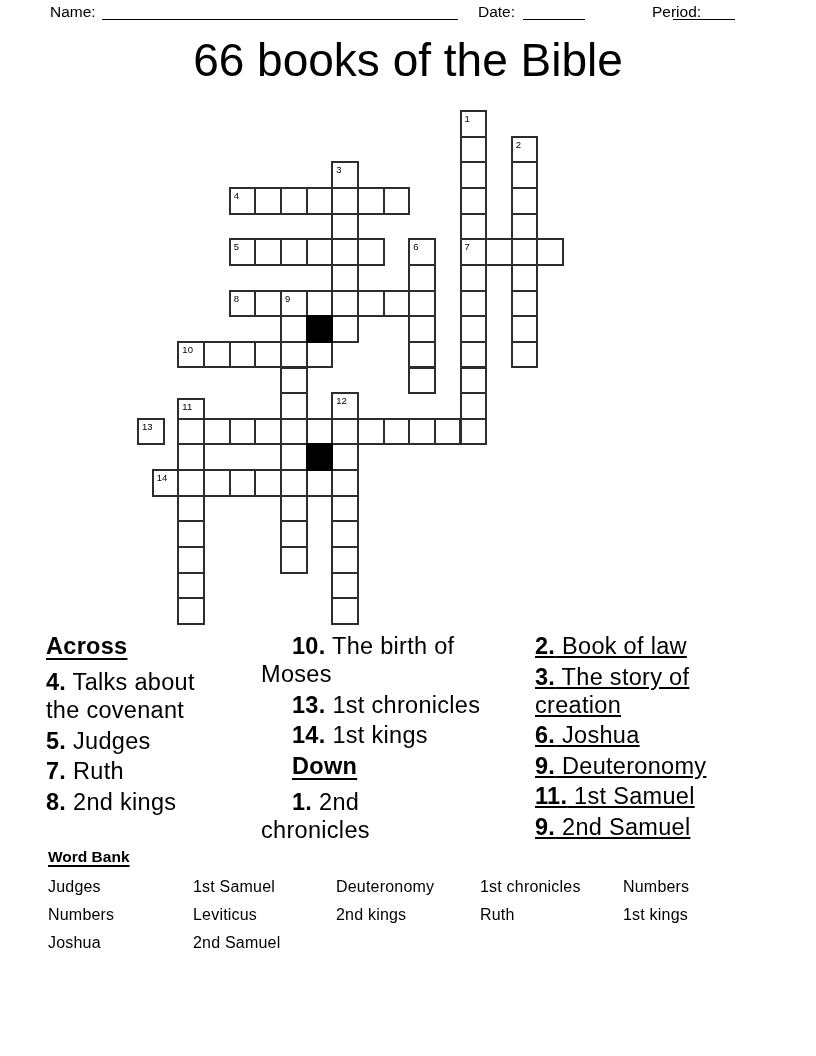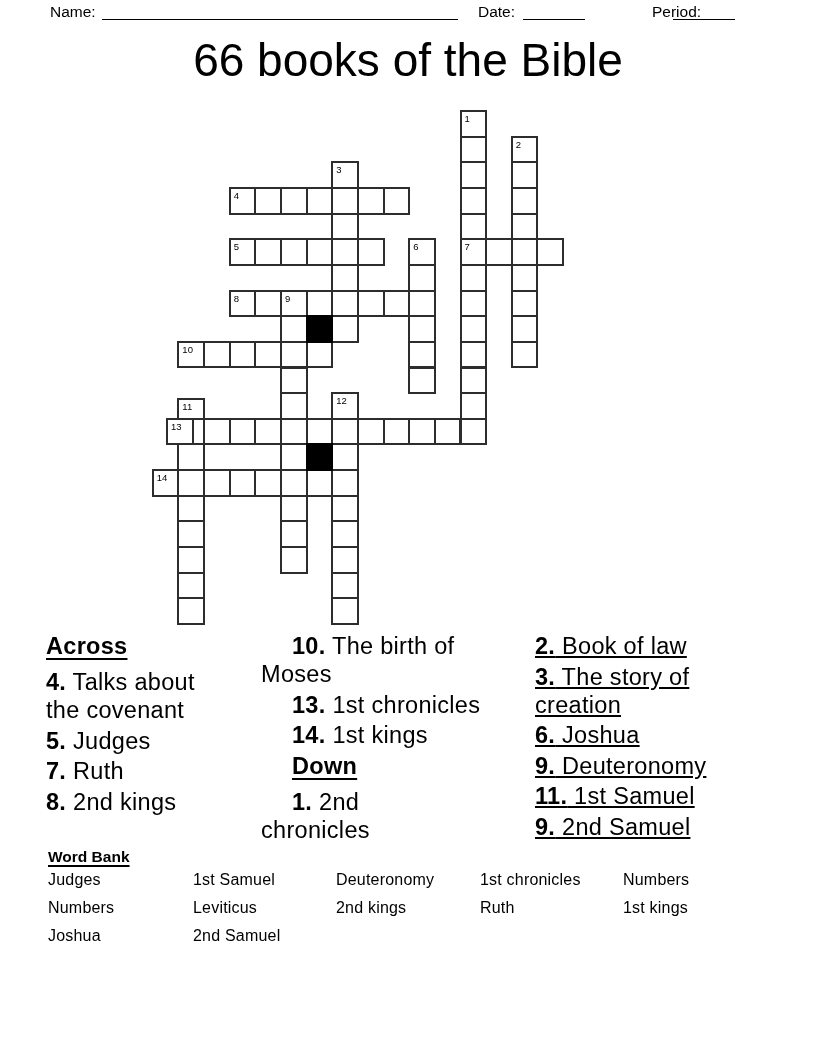--- a/index.html
+++ b/index.html
@@ -48,21 +48,21 @@
   .clue-heading span{
     font-weight:700;text-decoration:underline;
     text-decoration-thickness:2px;text-underline-offset:4px;
   }
   .clue{margin-bottom:2.5px;}
   .clue .ln{display:block;white-space:nowrap;}
   .clue .num{font-weight:700;}
   #clue-col2 .ln.first,#clue-col2 .clue-heading{margin-left:31px;}
   
   #word-bank{position:absolute;left:48px;top:847px;}
-  .wb-heading{font-size:15.5px;line-height:19px;}
+  .wb-heading{font-size:15.5px;line-height:19px;margin-bottom:7px;}
   .wb-heading span{
     font-weight:700;text-decoration:underline;
     text-decoration-thickness:1.5px;text-underline-offset:3px;
   }
   #wb-table{
     display:grid;grid-template-columns:145px 143px 144px 143px 150px;
     font-size:16px;line-height:27.8px;letter-spacing:0.2px;
   }
 </style>
 </head>
@@ -182,21 +182,21 @@
       <span class="cellnum">12</span>
     </div>
     <div class="cell" style="left: 331.25px; top: 417.8px;"></div>
     <div class="cell" style="left: 331.25px; top: 443.45px;"></div>
     <div class="cell" style="left: 331.25px; top: 469.1px;"></div>
     <div class="cell" style="left: 331.25px; top: 494.75px;"></div>
     <div class="cell" style="left: 331.25px; top: 520.4px;"></div>
     <div class="cell" style="left: 331.25px; top: 546.05px;"></div>
     <div class="cell" style="left: 331.25px; top: 571.7px;"></div>
     <div class="cell" style="left: 331.25px; top: 597.35px;"></div>
-    <div class="cell" style="left: 166px; top: 417.8px;">
+    <div class="cell" style="left: 137px; top: 417.8px;">
       <span class="cellnum">13</span>
     </div>
     <div class="cell" style="left: 203px; top: 417.8px;"></div>
     <div class="cell" style="left: 228.65px; top: 417.8px;"></div>
     <div class="cell" style="left: 254.3px; top: 417.8px;"></div>
     <div class="cell" style="left: 305.6px; top: 417.8px;"></div>
     <div class="cell" style="left: 356.9px; top: 417.8px;"></div>
     <div class="cell" style="left: 382.55px; top: 417.8px;"></div>
     <div class="cell" style="left: 408.2px; top: 417.8px;"></div>
     <div class="cell" style="left: 433.85px; top: 417.8px;"></div>

